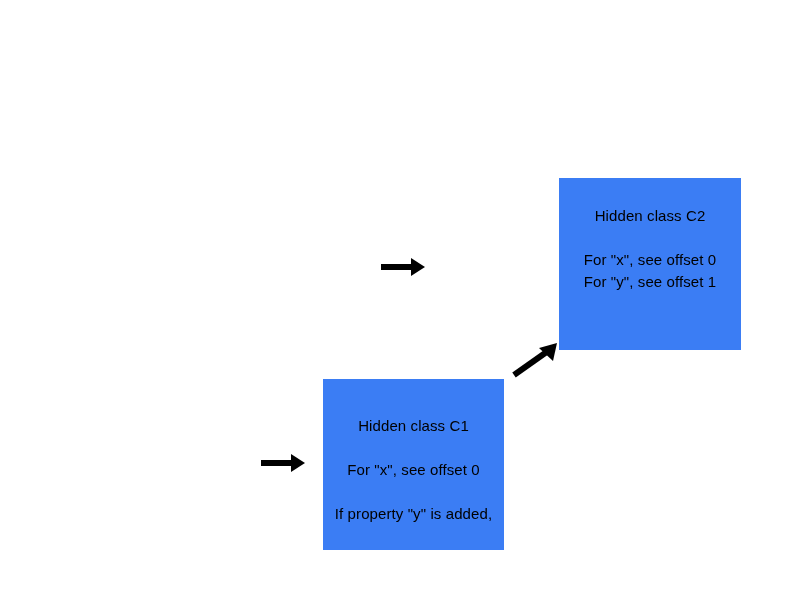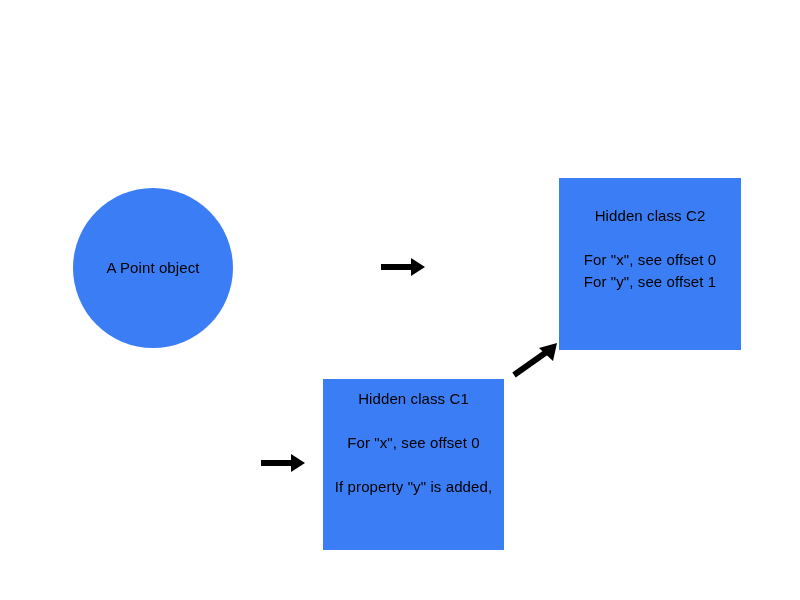--- a/index.html
+++ b/index.html
@@ -65,21 +65,21 @@
     top: 376px;
     width: 181px;
     height: 172px;
     padding-top: 24px;
   }
   #hidden-class-c1 {
     left: 323px;
     top: 379px;
     width: 181px;
     height: 171px;
-    padding-top: 9px;
+    padding-top: 36px;
   }
   #hidden-class-c2 {
     left: 559px;
     top: 178px;
     width: 182px;
     height: 172px;
     padding-top: 27px;
   }
 
   
@@ -104,23 +104,20 @@
     top: 338px;
     width: 58px;
     height: 42px;
   }
 </style>
 </head>
 <body>
 
 <div id="canvas">
 
-  <div class="node circle" id="point-object">
-    <span class="node-line">A Point object</span>
-  </div>
 
 
   <div class="node box" id="hidden-class-c1">
     <span class="node-line">Hidden class C1</span>
     <span class="spacer"></span>
     <span class="node-line">For "x", see offset 0</span>
     <span class="spacer"></span>
     <span class="node-line">If property "y" is added,</span>
   </div>
 

